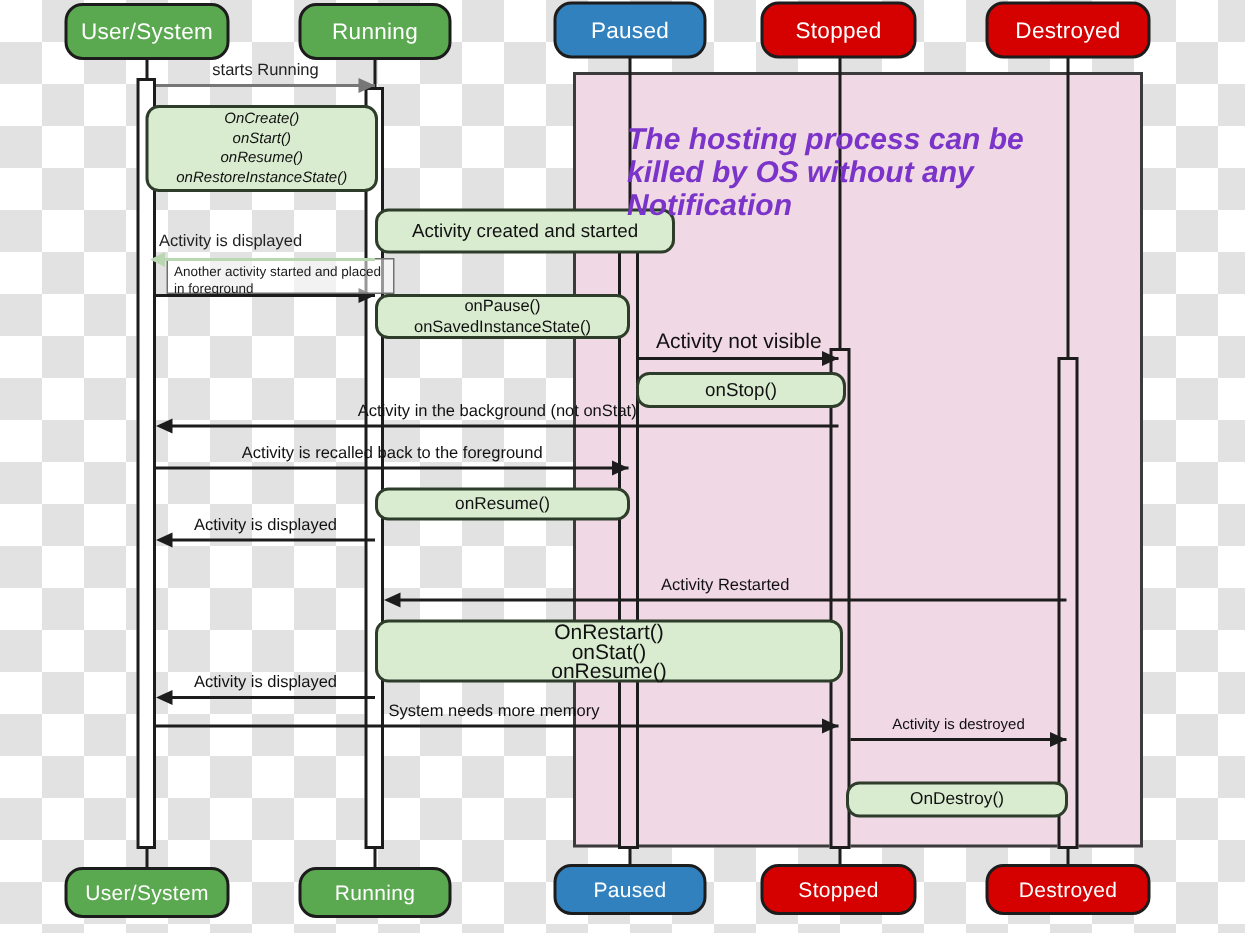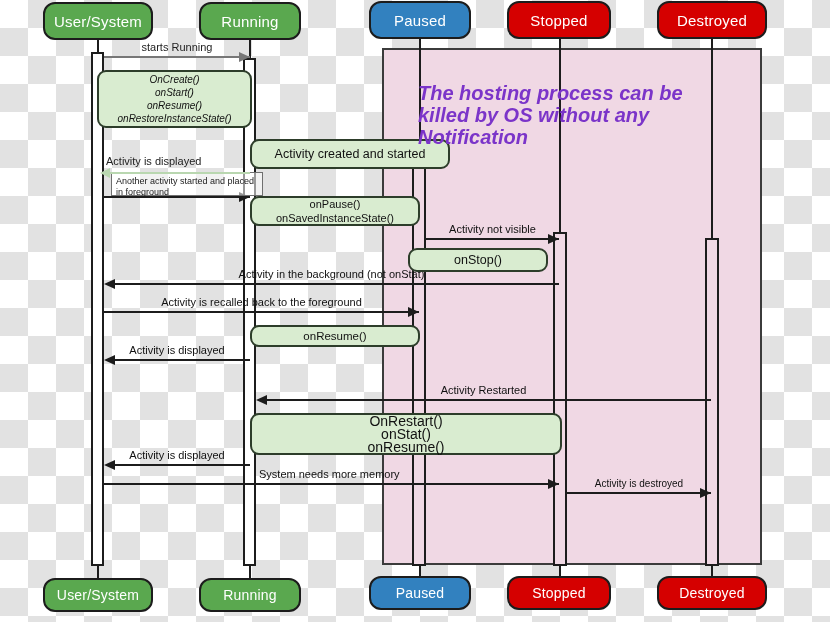--- a/index.html
+++ b/index.html
@@ -189,21 +189,21 @@
   </div>
 
   <div class="msg" style="left:104px;top:196px;width:146px;">
     <div class="line" style="width:146px;"></div>
     <div class="head right" style="left:135px;"></div>
   </div>
 
   <div class="msg" style="left:426px;top:238px;width:133px;">
     <div class="line" style="width:133px;"></div>
     <div class="head right" style="left:122px;"></div>
-    <div class="label" style="font-size:11px;">Activity not visible</div>
+    <div class="label" style="font-size:14px;">Activity not visible</div>
   </div>
 
   <div class="msg" style="left:104px;top:283px;width:455px;">
     <div class="line" style="left:10px;width:445px;"></div>
     <div class="head left" style="left:0px;"></div>
     <div class="label">Activity in the background (not onStat)</div>
   </div>
 
   <div class="msg" style="left:104px;top:311px;width:315px;">
     <div class="line" style="width:315px;"></div>
@@ -244,28 +244,29 @@
   <div class="abox" style="left:97px;top:70px;width:155px;height:58px;font-size:10px;line-height:13px;font-style:italic;">OnCreate()
 onStart()
 onResume()
 onRestoreInstanceState()</div>
 
   <div class="abox" style="left:250px;top:139px;width:200px;height:30px;font-size:12.5px;">Activity created and started</div>
 
   <div class="abox" style="left:250px;top:196px;width:170px;height:30px;font-size:11px;line-height:14px;">onPause()
 onSavedInstanceState()</div>
 
-  <div class="abox" style="left:408px;top:248px;width:140px;height:24px;font-size:12.5px;">onStop()</div>
+  <div class="abox" style="left:424px;top:248px;width:140px;height:24px;font-size:12.5px;">onStop()</div>
 
   <div class="abox" style="left:250px;top:325px;width:170px;height:22px;font-size:11.5px;">onResume()</div>
 
   <div class="abox" style="left:250px;top:413px;width:312px;height:42px;font-size:14px;line-height:13px;">OnRestart()
 onStat()
 onResume()</div>
 
+  <div class="abox" style="left:564px;top:521px;width:148px;height:24px;font-size:11.5px;">OnDestroy()</div>
 
   <div class="actor green" style="left:43px;top:2px;width:110px;">
     <span>User/System</span>
   </div>
   <div class="actor green" style="left:199px;top:2px;width:102px;">
     <span>Running</span>
   </div>
   <div class="actor blue" style="left:369px;top:1px;width:102px;">
     <span>Paused</span>
   </div>

